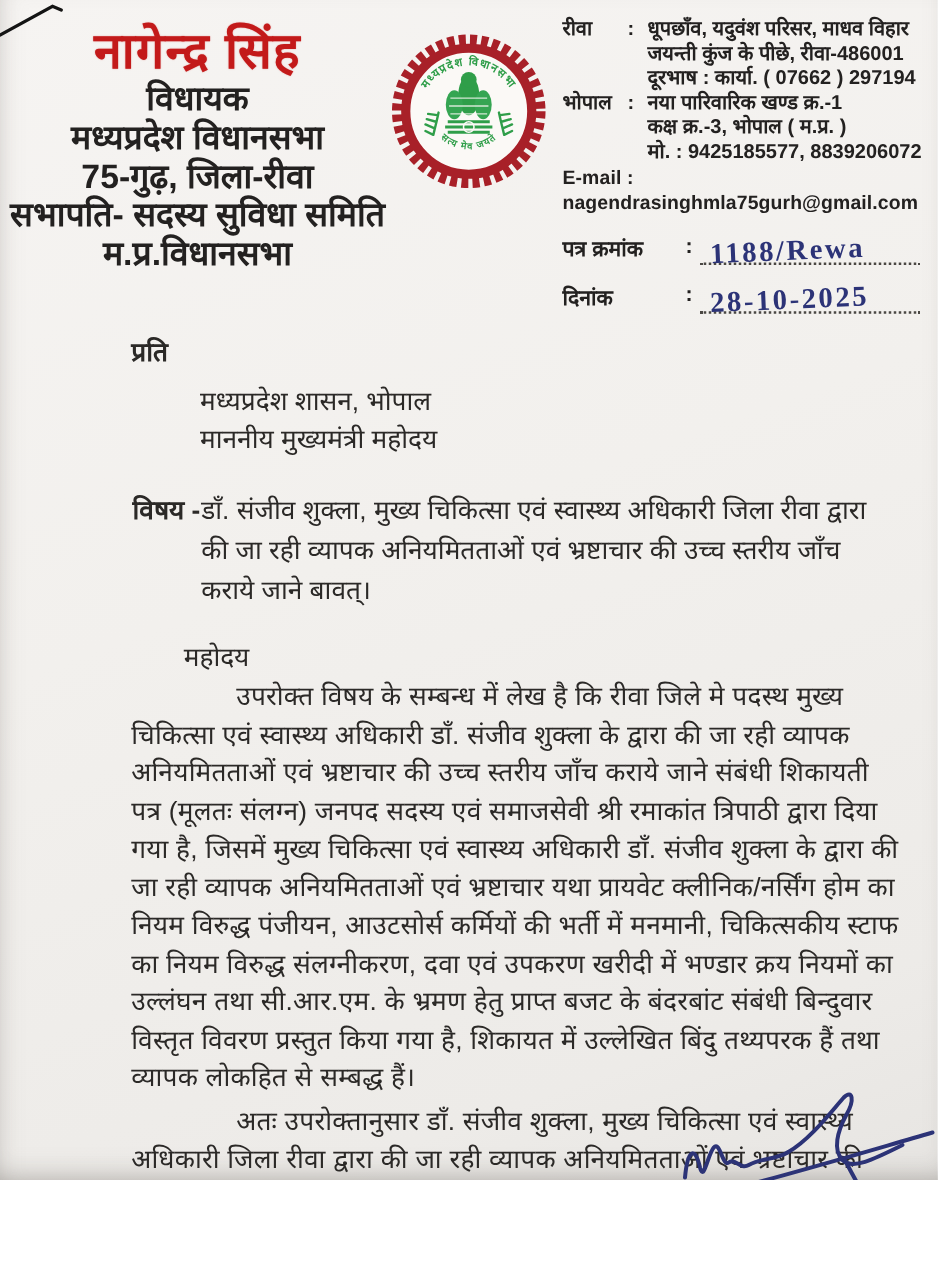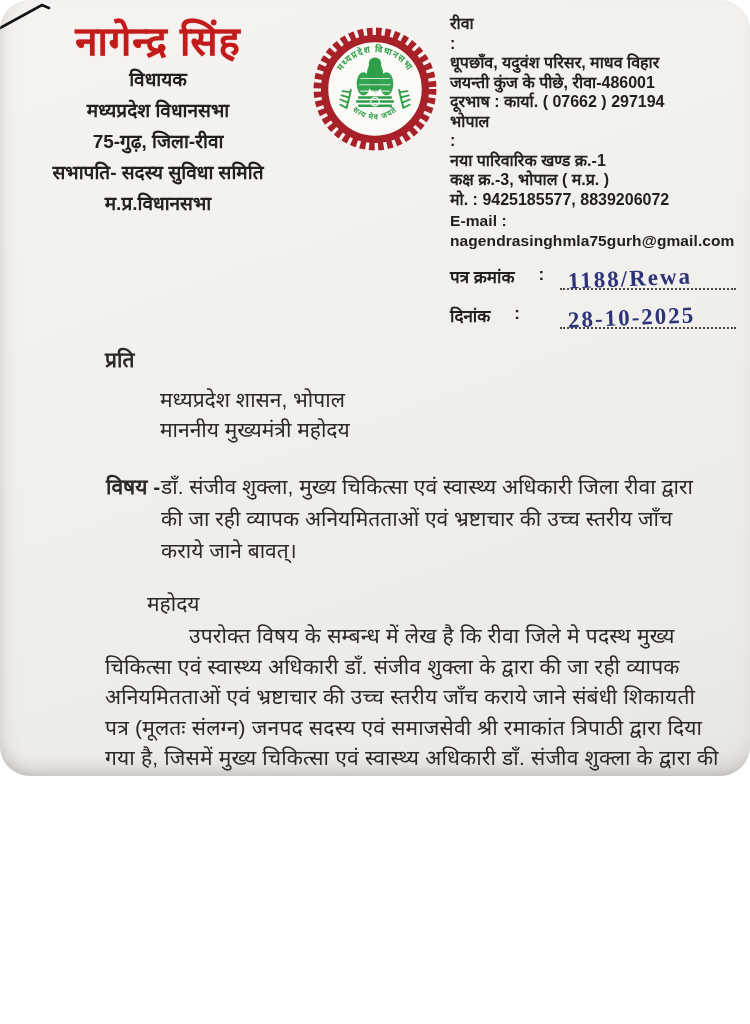--- a/index.html
+++ b/index.html
@@ -2,56 +2,55 @@
 <html><head>
 <meta charset="utf-8">
 <style>
   * { margin: 0; padding: 0; box-sizing: border-box; }
   html, body { width: 750px; }
   body { font-family: "Liberation Sans", "DejaVu Sans", sans-serif; }
 
   .page {
     position: relative;
     width: 750px;
-    height: 776px;
+    height: 944px;
     overflow: hidden;
     background: linear-gradient(160deg, #f6f4f2 0%, #f2f0ed 45%, #edebe8 85%, #e7e5e2 100%);
     color: #2e2c2a;
     box-shadow: inset 0 -14px 22px -14px rgba(120,115,110,.55),
                 inset 14px 0 24px -20px rgba(120,115,110,.35);
-    border-radius: 30px;
   }
 
   
   .header { display: flex; padding: 10px 6px 0 4px; }
 
   .h-left { width: 308px; text-align: center; padding-top: 8px; }
   .mla-name {
     color: #c31a1a;
     font-size: 40px;
     font-weight: 800;
     letter-spacing: 1px;
     line-height: 46px;
     text-shadow: 0 0 1px rgba(195,26,26,.55);
   }
-  .h-left-line { font-size: 19px; font-weight: 700; line-height: 31px; color: #232120; }
+  .h-left-line { font-size: 27px; font-weight: 700; line-height: 31px; color: #232120; }
 
   .h-emblem { width: 130px; padding-top: 16px; }
 
   .h-right { flex: 1; padding: 4px 6px 0 8px; font-size: 16px; font-weight: 700; color: #232120; }
-  .c-row { display: flex; line-height: 19.5px; flex-direction: column; }
+  .c-row { display: flex; line-height: 19.5px; }
   .c-label { width: 52px; flex: none; }
   .c-colon { width: 16px; flex: none; }
   .c-lines { flex: 1; }
   .c-line { line-height: 19.5px; }
   .indent58 { padding-left: 58px; }
   .email-line { font-size: 15.5px; line-height: 20px; margin-top: 2px; letter-spacing: .1px; }
 
   .fill-row { display: flex; align-items: flex-end; margin-top: 13px; padding-right: 2px; }
-  .fill-label { flex: none; width: 104px; display: flex; font-size: 17px; font-weight: 700; padding-bottom: 2px; gap: 24px; }
+  .fill-label { flex: none; width: 104px; display: flex; justify-content: space-between; font-size: 17px; font-weight: 700; padding-bottom: 2px; gap: 24px; }
   .dotline { flex: 1; border-bottom: 2px dotted #4a4743; margin-left: 6px; height: 26px; position: relative; }
   .handwriting {
     position: absolute; left: 8px; bottom: -4px;
     font-family: cursive;
     font-size: 23px; color: #2c3377; letter-spacing: 2px;
     transform: rotate(-2.4deg); white-space: nowrap;
   }
 
   
   .letter { padding: 16px 28px 0 105px; font-size: 21px; color: #2b2927; }

